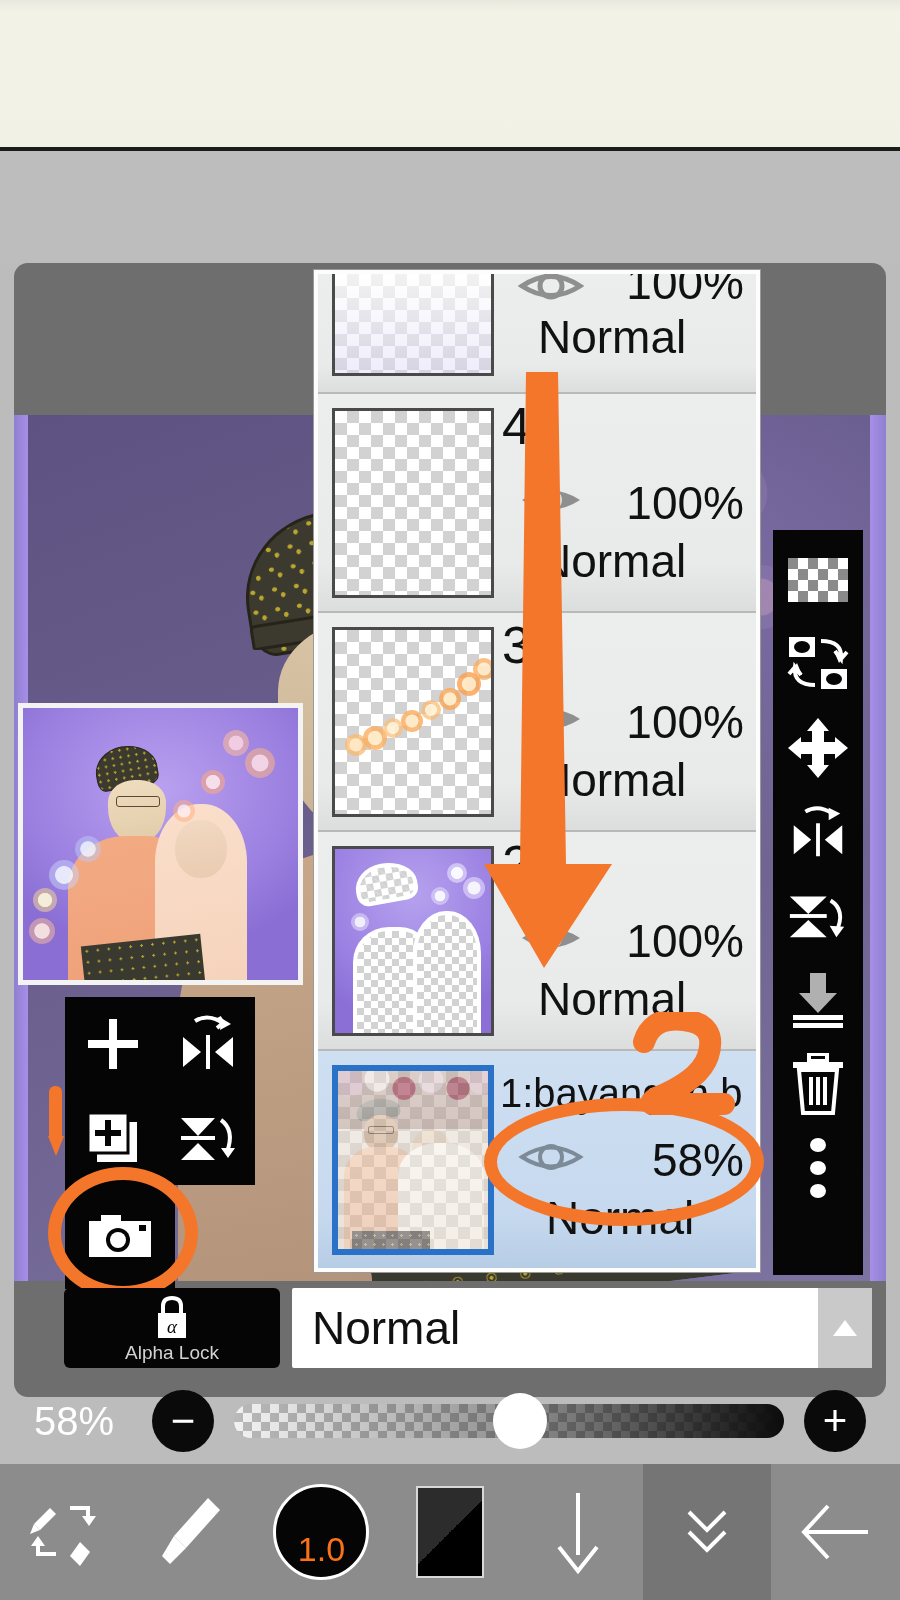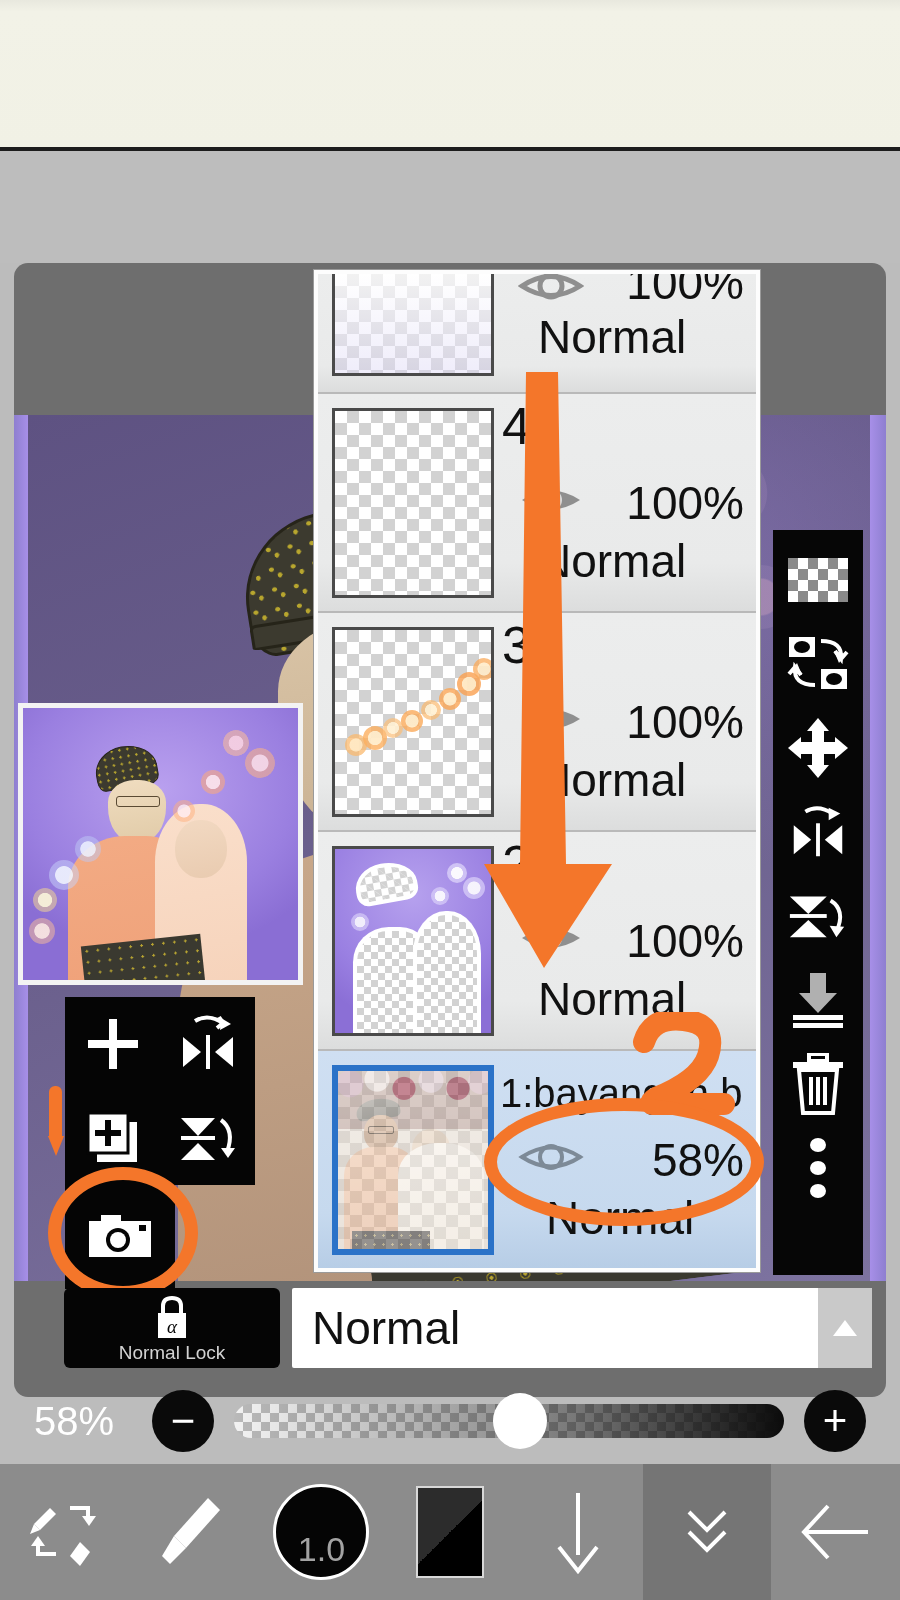--- a/index.html
+++ b/index.html
@@ -243,21 +243,21 @@
   .bb-cell {
     flex:1; height:100%; display:flex; align-items:center; justify-content:center;
     position:relative;
   }
   .bb-cell.active { background:#757575; }
   .size-dot {
     width:96px; height:96px; border-radius:50%; background:#050505;
     border:3px solid #fff; position:relative;
     display:flex; align-items:flex-end; justify-content:center;
   }
-  .size-dot .n { font-size:34px; color:#a3a3a3; padding-bottom:8px; }
+  .size-dot .n { font-size:34px; color:#f97316; padding-bottom:8px; }
   .color-sw {
     width:68px; height:92px; border:2px solid #d8d8d8;
     background: linear-gradient(135deg,#2c2c2c 0 50%, #000 50% 100%);
   }
 
   
   .anno-arrow {
     position:absolute; left:484px; top:372px; width:130px; height:600px;
     pointer-events:none;
   }
@@ -649,21 +649,21 @@
     </div>
   </div>
 
   <div class="layer-actions">
     <div class="la-btn">
       <svg class="svg-ic" width="40" height="44" viewBox="0 0 40 44">
         <path d="M11 17 L11 10 Q11 2 20 2 Q29 2 29 10 L29 17" stroke="#fff" stroke-width="4" fill="none"></path>
         <rect x="6" y="17" width="28" height="25" fill="#fff"></rect>
         <text x="20" y="37" font-family="Liberation Serif, serif" font-size="19" fill="#050505" text-anchor="middle" font-style="italic">α</text>
       </svg>
-      <span class="lbl">Normal Lock</span>
+      <span class="lbl">Alpha Lock</span>
     </div>
     <div class="blend-select">
       <div class="txt">Normal</div>
       <div class="arrow">
         <svg width="28" height="24" viewBox="0 0 28 24">
           <path d="M14 4 L26 20 L2 20 Z" fill="#fff"></path>
         </svg>
       </div>
     </div>
   </div>

